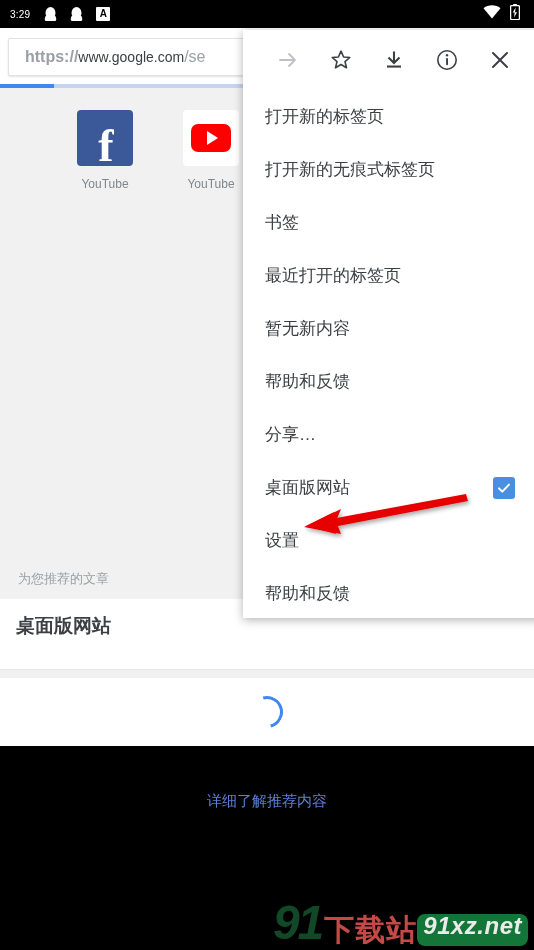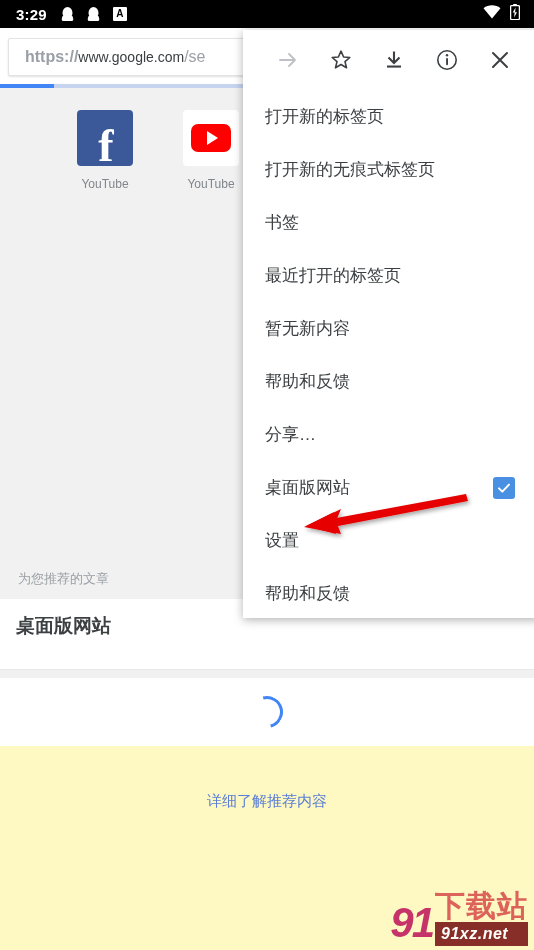--- a/index.html
+++ b/index.html
@@ -23,25 +23,24 @@
     width: 534px; height: 28px;
     background: #000000;
     display: flex;
     align-items: center;
     padding: 0 10px;
     box-sizing: border-box;
     z-index: 40;
   }
   .status-time {
     color: #ffffff;
-    font-size: 15px;
+    font-size: 10px;
     letter-spacing: .2px;
     margin-right: 14px;
-    margin-left: 6px;
-    font-weight: bold;
+    margin-left: 0;
   }
   .status-icons-left { display: flex; align-items: center; gap: 13px; }
   .status-spacer { flex: 1; }
   .status-icons-right { display: flex; align-items: center; gap: 9px; margin-right: 4px;}
 
   .qq-icon { display:block; }
   .a-badge {
     width: 14px; height: 14px;
     background: #ffffff;
     color: #000000;
@@ -217,21 +216,21 @@
     border: 3px solid transparent;
     border-top-color: #4285f4;
     border-right-color: #4285f4;
     border-radius: 50%;
     transform: rotate(30deg);
   }
   .learn-band {
     position: absolute;
     left: 0; top: 658px;
     width: 534px; height: 204px;
-    background: #fef9c3;
+    background: #000000;
     display: flex;
     align-items: flex-start;
     justify-content: center;
     padding-top: 46px;
     box-sizing: border-box;
   }
   .learn-link {
     font-size: 15px;
     color: #5b7fd4;
   }
@@ -294,47 +293,48 @@
 
   
   .watermark {
     position: absolute;
     right: 6px; bottom: 4px;
     z-index: 35;
     display: flex;
     align-items: flex-end;
   }
   .wm-91 {
-    color: #be185d;
-    font-size: 42px;
+    color: #14532d;
+    font-size: 48px;
     font-weight: bold;
     font-style: italic;
     line-height: 46px;
     letter-spacing: -2px;
     opacity: .88;
   }
-  .wm-right { display: flex; flex-direction: column; margin-left: 2px; }
+  .wm-right { display: flex; flex-direction: row; margin-left: 2px; }
   .wm-cn {
     color: #d9534f;
     font-size: 30px;
     font-weight: bold;
     line-height: 32px;
     letter-spacing: 1px;
     opacity: .9;
   }
   .wm-net {
-    background: #7f1d1d;
+    background: #15803d;
     color: #ffffff;
-    font-size: 16px;
+    font-size: 24px;
     font-weight: bold;
     font-style: italic;
     line-height: 24px;
     padding: 0 6px;
     letter-spacing: .5px;
     opacity: .92;
+    border-radius: 8px;
   }
 </style>
 </head>
 <body>
 
 <div class="status-bar">
   <div class="status-time">3:29</div>
   <div class="status-icons-left">
     <span>
       <svg class="qq-icon" width="13" height="15" viewBox="0 0 13 15">

